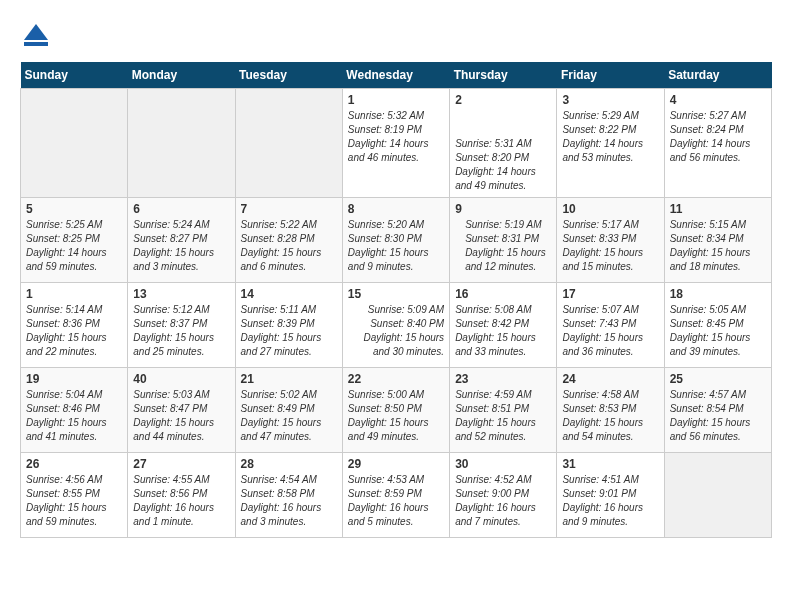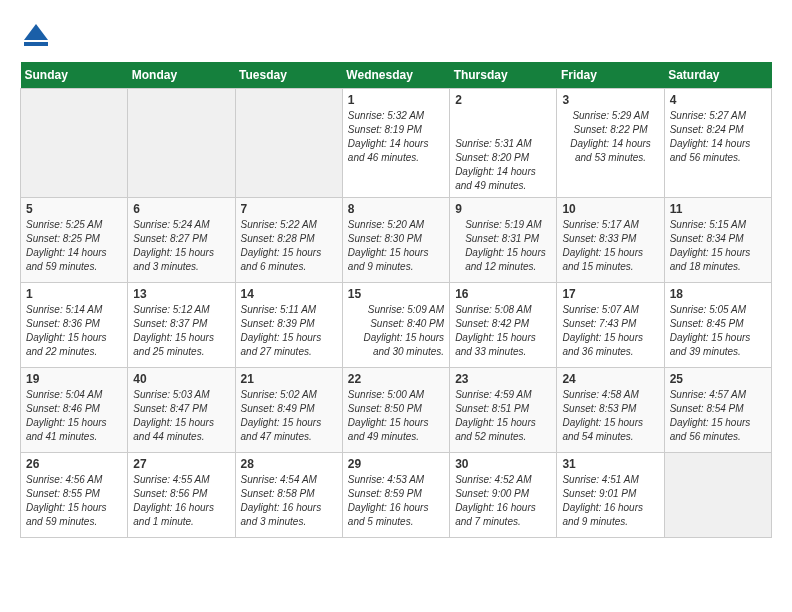--- a/index.html
+++ b/index.html
@@ -27,21 +27,21 @@
     .location {
       font-size: 16px;
       color: #555;
     }
     table {
       width: 100%;
       border-collapse: collapse;
       font-size: 11px;
     }
     thead th {
-      background: #15803d;
+      background: #0c4a6e;
       color: #fff;
       padding: 6px 4px;
       text-align: left;
       font-size: 12px;
       font-weight: bold;
     }
     tbody td {
       border: 1px solid #ccc;
       vertical-align: top;
       padding: 4px 5px;
@@ -126,21 +126,21 @@
         </td>
         <td>
           <div class="day-number">2</div>
           <div class="cell-content" style="white-space: pre-line; margin-top: 30px;">Sunrise: 5:31 AM
 Sunset: 8:20 PM
 Daylight: 14 hours
 and 49 minutes.</div>
         </td>
         <td>
           <div class="day-number">3</div>
-          <div class="cell-content" style="white-space: pre-line; text-align: center;">Sunrise: 5:29 AM
+          <div class="cell-content" style="white-space: pre-line;">Sunrise: 5:29 AM
 Sunset: 8:22 PM
 Daylight: 14 hours
 and 53 minutes.</div>
         </td>
         <td>
           <div class="day-number">4</div>
           <div class="cell-content" style="white-space: pre-line;">Sunrise: 5:27 AM
 Sunset: 8:24 PM
 Daylight: 14 hours
 and 56 minutes.</div>

